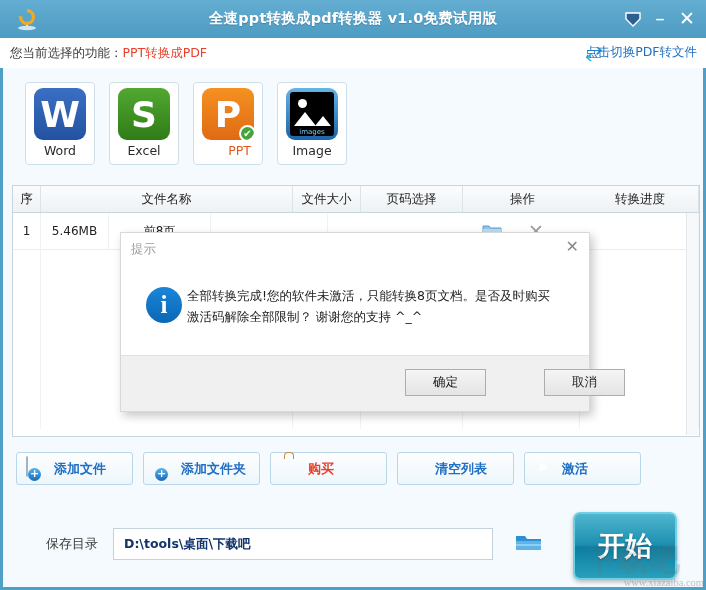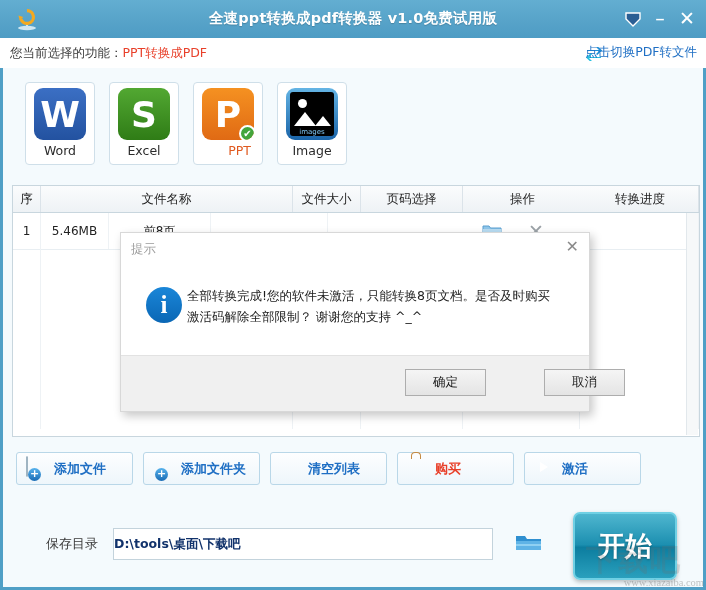--- a/index.html
+++ b/index.html
@@ -136,21 +136,21 @@
   .ai-bag:before{content:"";position:absolute;left:4px;top:-5px;width:8px;height:6px;border:1.5px solid #c58b43;border-bottom:none;border-radius:4px 4px 0 0;}
   .ai-arrow{width:20px;height:20px;border-radius:50%;background:linear-gradient(180deg,#6fb9e8,#1f6cb4);margin-top:2px;position:relative;}
   .ai-arrow:after{content:"";position:absolute;left:6px;top:5px;width:0;height:0;border-top:5px solid transparent;border-bottom:5px solid transparent;border-left:8px solid #fff;}
 
   
   .savebar{position:absolute;left:0;top:440px;width:700px;height:76px;}
   .save-label{position:absolute;left:43px;top:27px;font-size:13px;color:#3a3a3a;}
   .save-input{
     position:absolute;left:110px;top:20px;width:380px;height:32px;
     background:#ffffff;border:1px solid #c3d3dc;box-sizing:border-box;
-    font-size:12.5px;color:#11326b;display:flex;align-items:center;
+    font-size:12.5px;color:#11326b;display:flex;align-items:center;padding-left:10px;
     font-weight:bold;
   }
   .browse-ico{position:absolute;left:512px;top:24px;width:27px;height:22px;}
   .start-btn{
     position:absolute;left:570px;top:4px;width:104px;height:68px;
     background:linear-gradient(180deg,#4fb6cf 0%,#1c8fb0 48%,#0c7d9f 52%,#2aa0bd 100%);
     border:2px solid #6fd0e4;border-radius:7px;box-sizing:border-box;
     color:#ffffff;font-size:27px;font-weight:bold;
     display:flex;align-items:center;justify-content:center;cursor:pointer;
     text-shadow:0 1px 2px rgba(0,0,0,.3);
@@ -355,30 +355,30 @@
 
       <div class="abtn">
         <span class="ai">
           <span class="ai-folder"></span><span class="ai-plus">+</span>
         </span>
         <span class="lbl">添加文件夹</span>
       </div>
 
       <div class="abtn">
         <span class="ai">
+          <span class="ai-bag"></span>
+        </span>
+        <span class="lbl red">购买</span>
+      </div>
+
+      <div class="abtn">
+        <span class="ai">
           <span class="ai-bin"></span>
         </span>
         <span class="lbl">清空列表</span>
-      </div>
-
-      <div class="abtn">
-        <span class="ai">
-          <span class="ai-bag"></span>
-        </span>
-        <span class="lbl red">购买</span>
       </div>
 
       <div class="abtn">
         <span class="ai">
           <span class="ai-arrow"></span>
         </span>
         <span class="lbl">激活</span>
       </div>
     </div>
 

